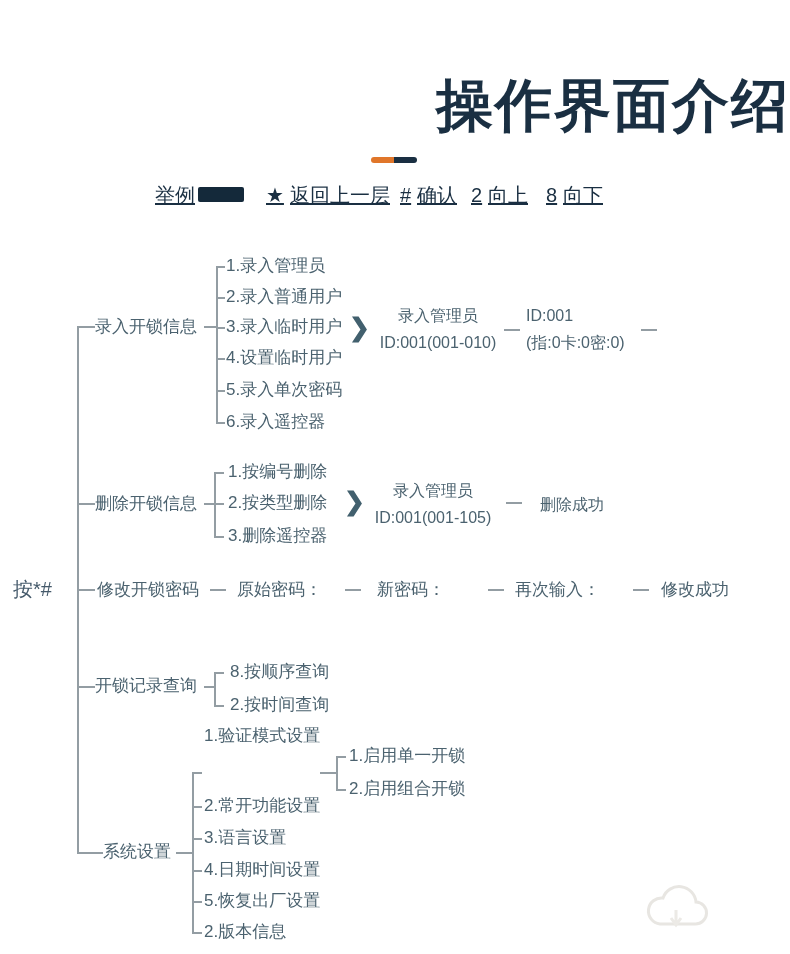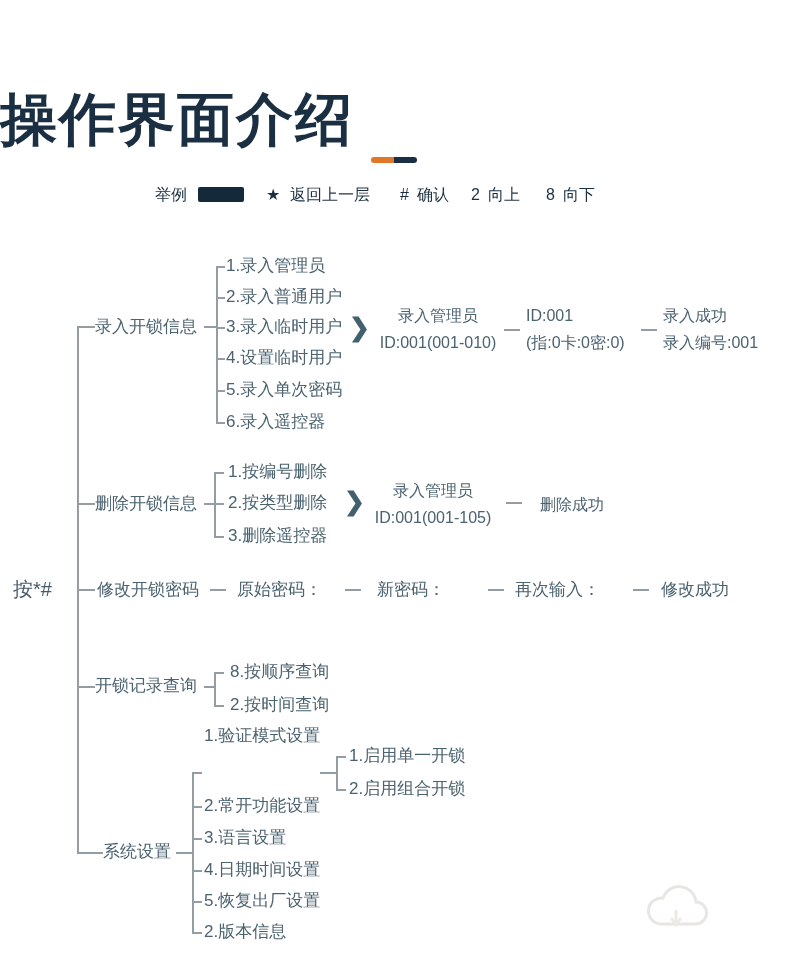--- a/index.html
+++ b/index.html
@@ -2,29 +2,29 @@
 <html><head>
 <meta charset="utf-8">
 <style>
   html,body{margin:0;padding:0;background:#ffffff;}
   .canvas{
     position:relative;width:790px;height:954px;background:#ffffff;
     overflow:hidden;font-family:"Liberation Sans", sans-serif;
   }
   
   .title{
-    position:absolute;top:86px;left:0;width:790px;margin:0;
-    text-align:left;font-size:57px;line-height:66px;font-weight:700;
+    position:absolute;top:72px;left:0;width:790px;margin:0;
+    text-align:right;font-size:57px;line-height:66px;font-weight:700;
     color:#1a2f42;letter-spacing:2px;
   }
   .bar{position:absolute;top:157px;height:6px;}
   .bar.orange{left:371px;width:23px;background:#e0762a;border-radius:3px 0 0 3px;}
   .bar.navy{left:394px;width:23px;background:#1a2f42;border-radius:0 3px 3px 0;}
   .legend{position:absolute;top:184px;left:0;width:790px;height:24px;}
-  .lg{position:absolute;top:0;font-size:16px;line-height:22px;color:#1a2f42;white-space:nowrap;}
+  .lg{position:absolute;top:0;font-size:20px;line-height:22px;color:#1a2f42;white-space:nowrap;text-decoration:underline;}
   .swatch{position:absolute;top:3px;left:198px;width:46px;height:15px;background:#14293a;border-radius:2px;}
   
   .ln{position:absolute;background:#939da3;}
   .lh{height:2px;}
   .lv{width:2px;}
   
   .t{position:absolute;font-size:17px;line-height:24px;color:#4b626f;white-space:nowrap;}
   .root{font-size:20px;color:#44596a;}
   .fb{position:absolute;font-size:16px;line-height:27px;color:#4b626f;white-space:nowrap;}
   .fb.center{text-align:center;}
@@ -86,24 +86,20 @@
   <div class="fb center" style="left:375px;top:302px;width:126px">
     <div>录入管理员</div>
     <div>ID:001(001-010)</div>
   </div>
   <div class="ln lh" style="left:504px;top:329px;width:16px"></div>
   <div class="fb" style="left:526px;top:302px">
     <div>ID:001</div>
     <div>(指:0卡:0密:0)</div>
   </div>
   <div class="ln lh" style="left:641px;top:329px;width:16px"></div>
-  <div class="fb" style="left:663px;top:302px">
-    <div>录入成功</div>
-    <div>录入编号:001</div>
-  </div>
 
   <div class="t" style="left:95px;top:492px">删除开锁信息</div>
   <div class="ln lh" style="left:204px;top:503px;width:12px"></div>
   <div class="ln lv" style="left:214px;top:472px;height:66px"></div>
   <div class="ln lh" style="left:214px;top:472px;width:10px"></div>
   <div class="ln lh" style="left:214px;top:503px;width:10px"></div>
   <div class="ln lh" style="left:214px;top:536px;width:10px"></div>
   <div class="t" style="left:228px;top:460px">1.按编号删除</div>
   <div class="t" style="left:228px;top:491px">2.按类型删除</div>
   <div class="t" style="left:228px;top:524px">3.删除遥控器</div>

